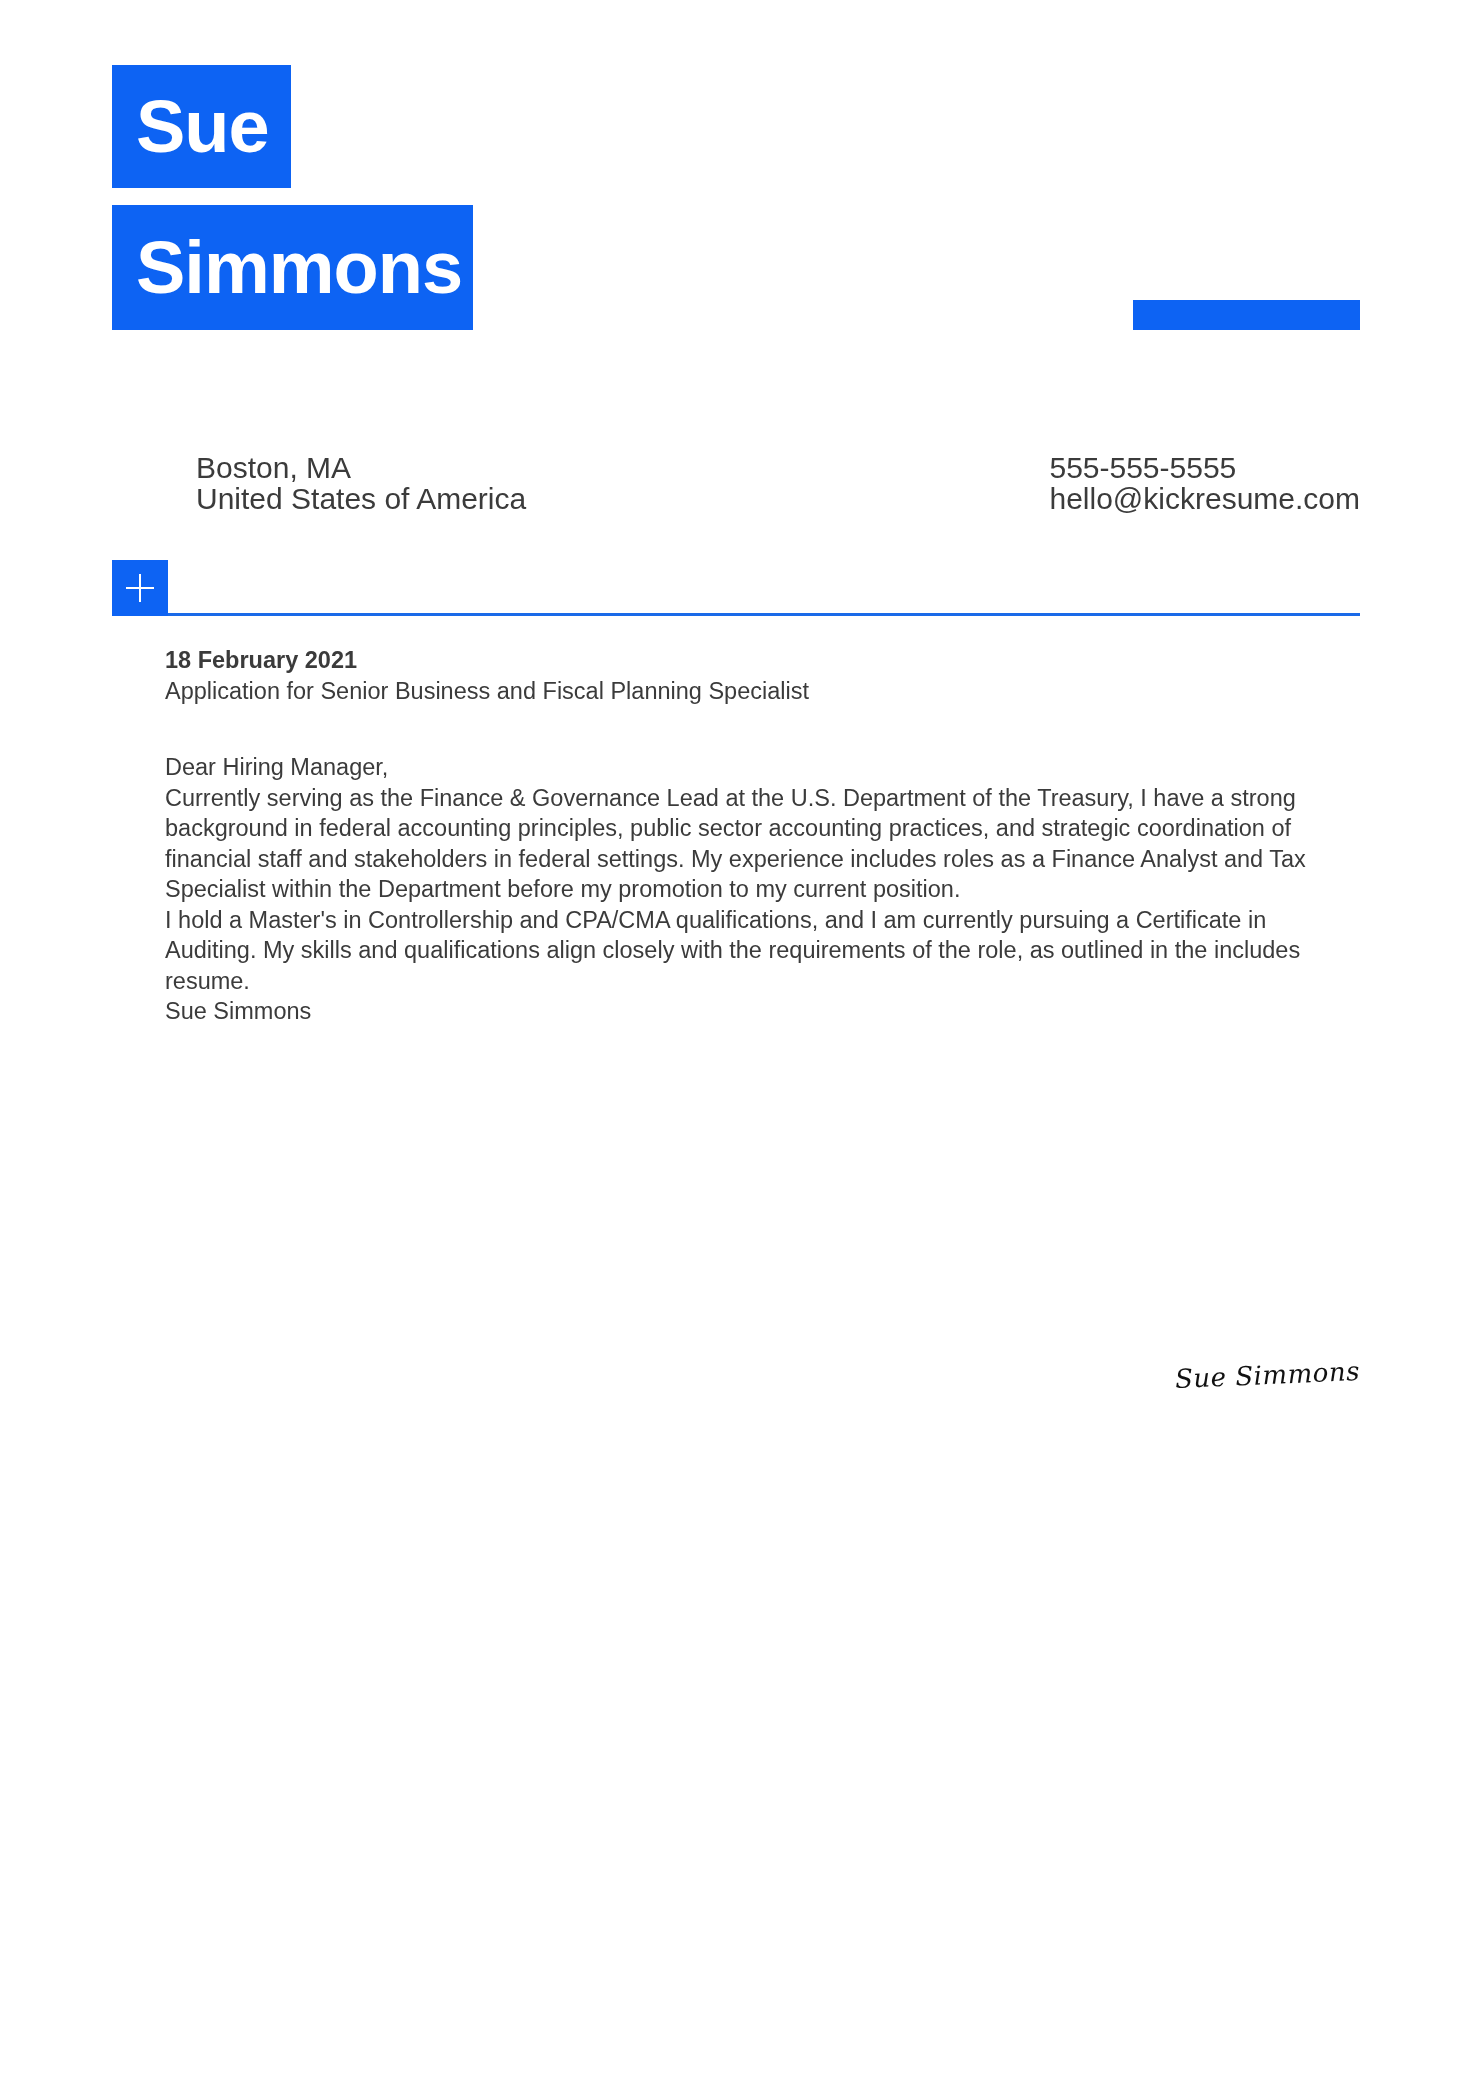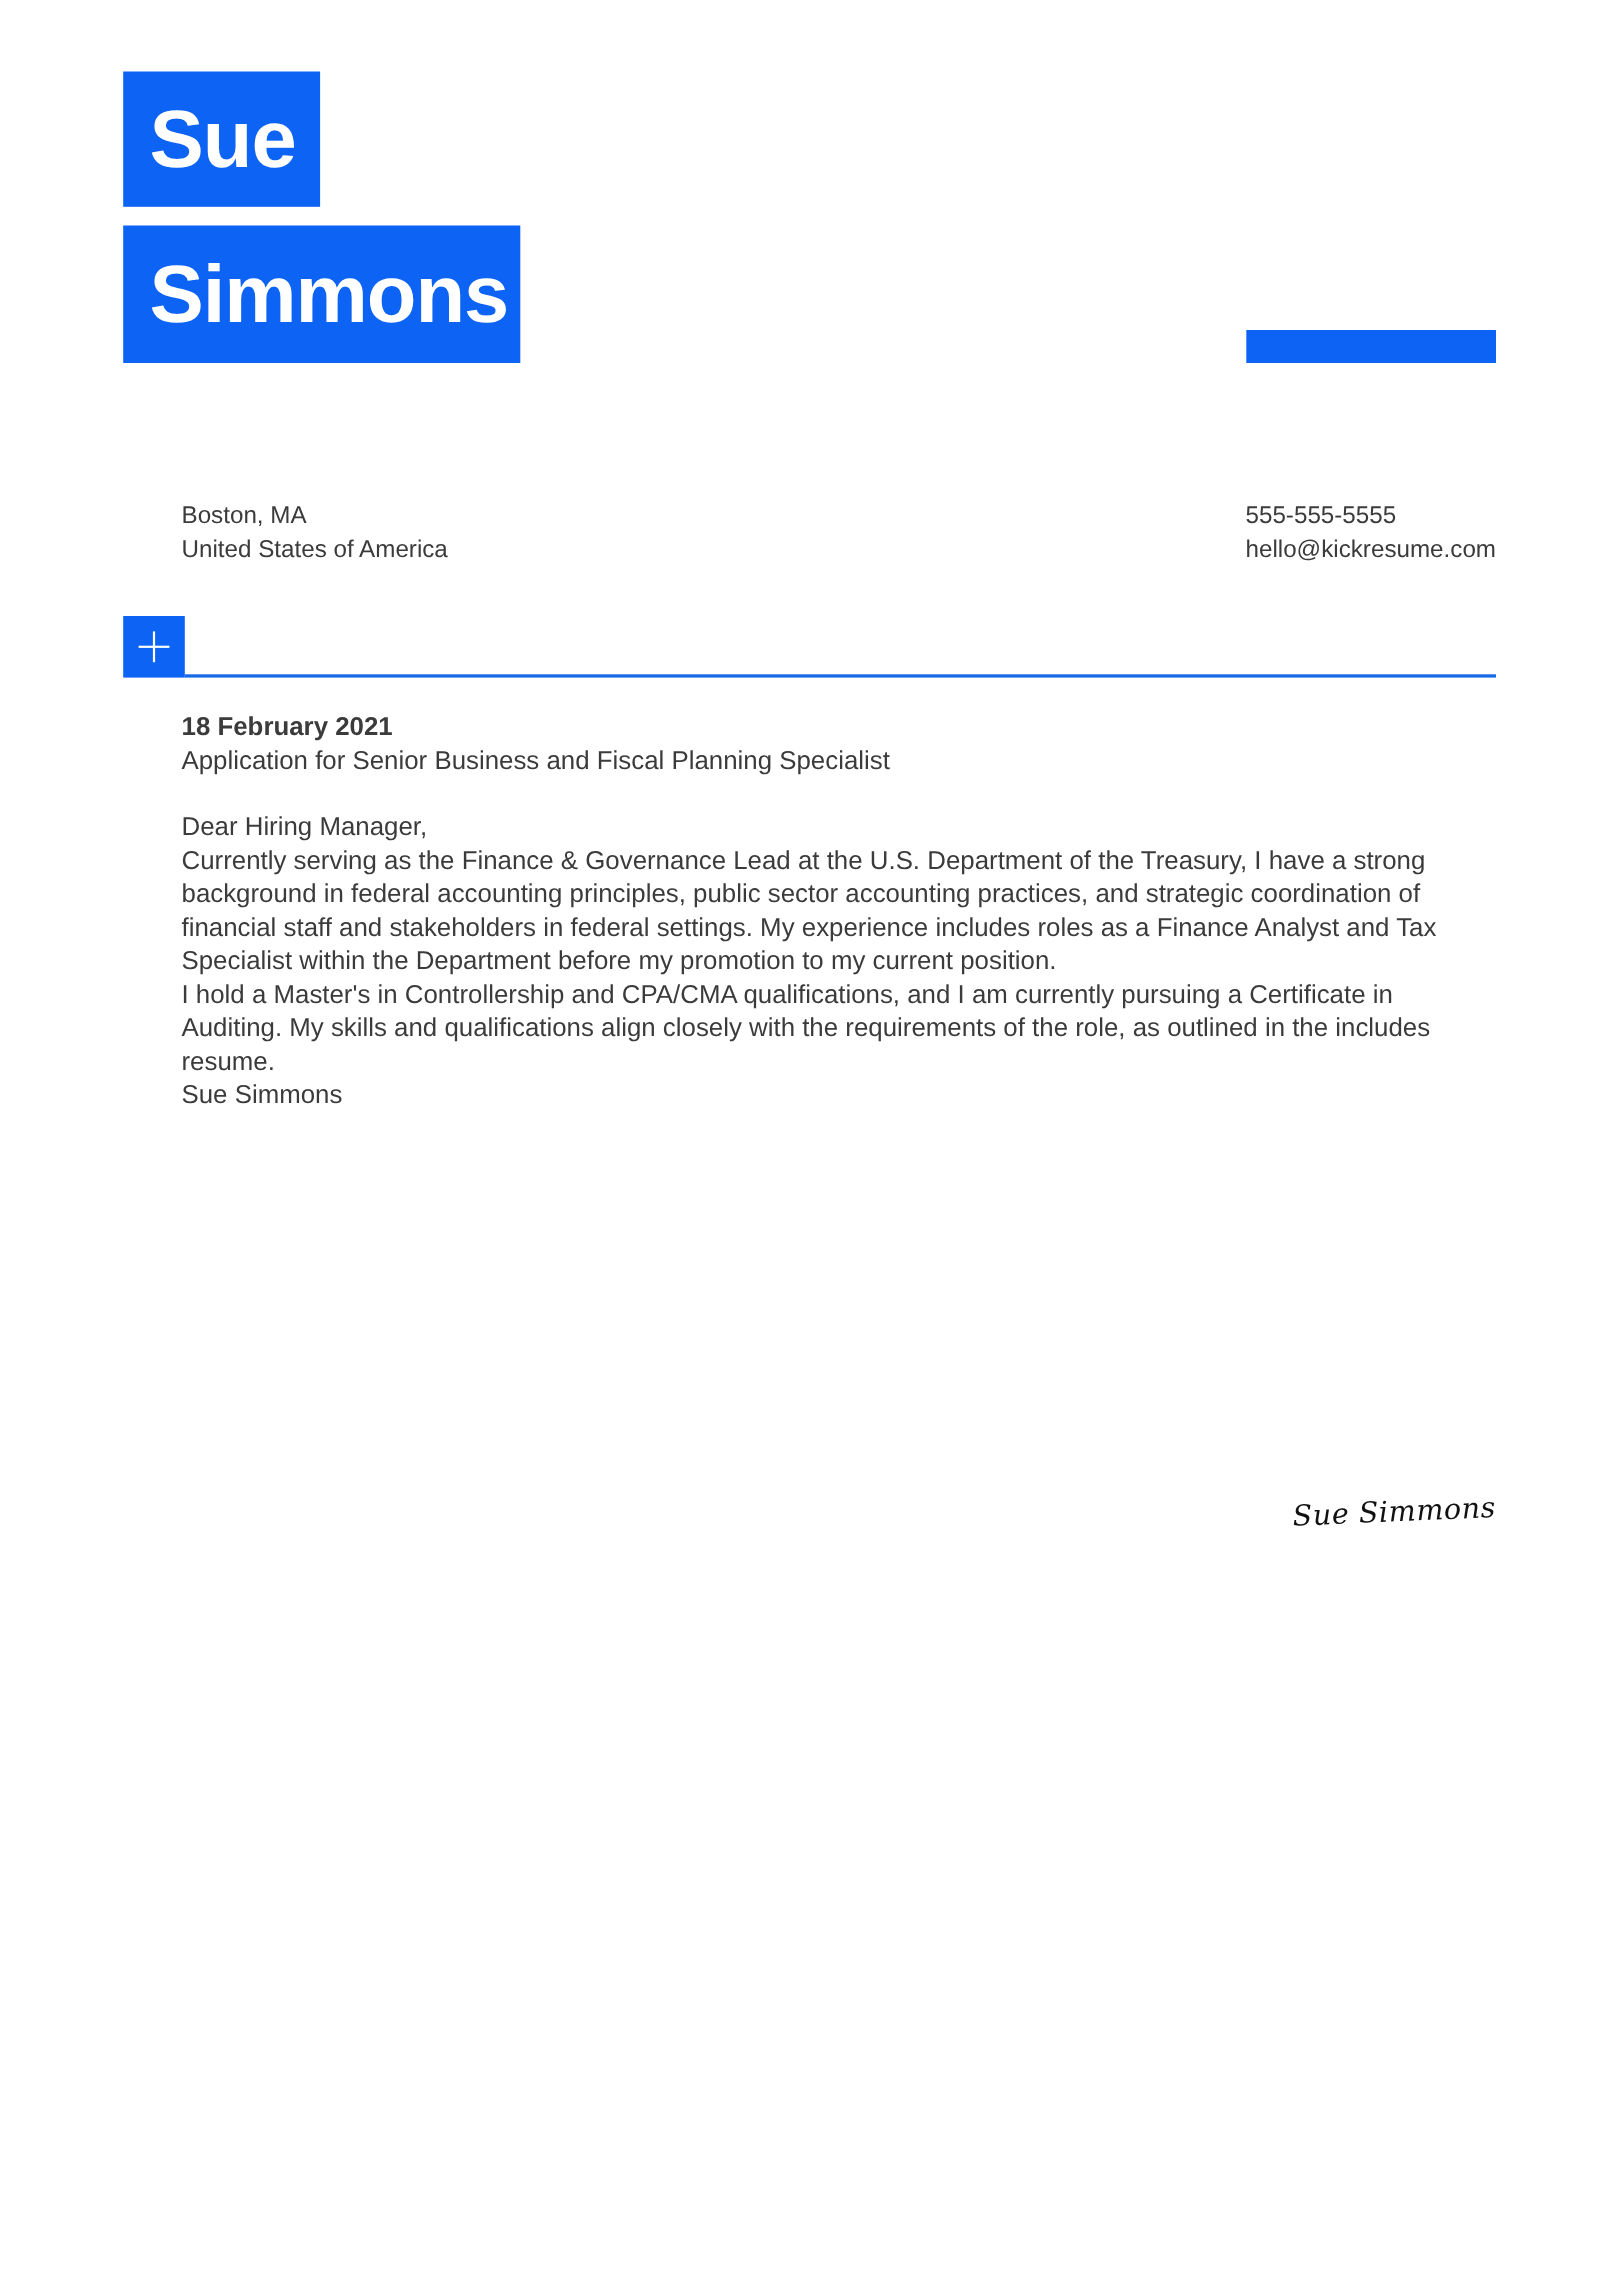--- a/index.html
+++ b/index.html
@@ -71,23 +71,24 @@
     position: absolute;
     left: 165px;
     right: 108px;
     top: 452px;
     display: flex;
     justify-content: space-between;
     align-items: flex-start;
   }
 
   .contact-col {
-    font-size: 22px;
+    font-size: 30px;
     line-height: 31px;
     color: #3b3b3b;
+    margin-left: 31px;
   }
 
   .contact-col.right { text-align: left; }
   .contact-line { display: block; white-space: nowrap; }
 
   
   .divider-wrap {
     position: absolute;
     left: 112px;
     top: 560px;
@@ -139,21 +140,21 @@
     width: 1195px;
   }
 
   .letter p {
     font-size: 23.5px;
     line-height: 30.5px;
     color: #3b3b3b;
     margin: 0;
   }
 
-  .meta-block { margin-bottom: 30px; }
+  .meta-block { margin-bottom: 46px; }
 
   .letter-date {
     font-weight: 700;
     color: #2f2f2f;
     font-size: 22.5px;
     line-height: 30px;
   }
 
   .letter-subject {
     font-size: 23.5px;

